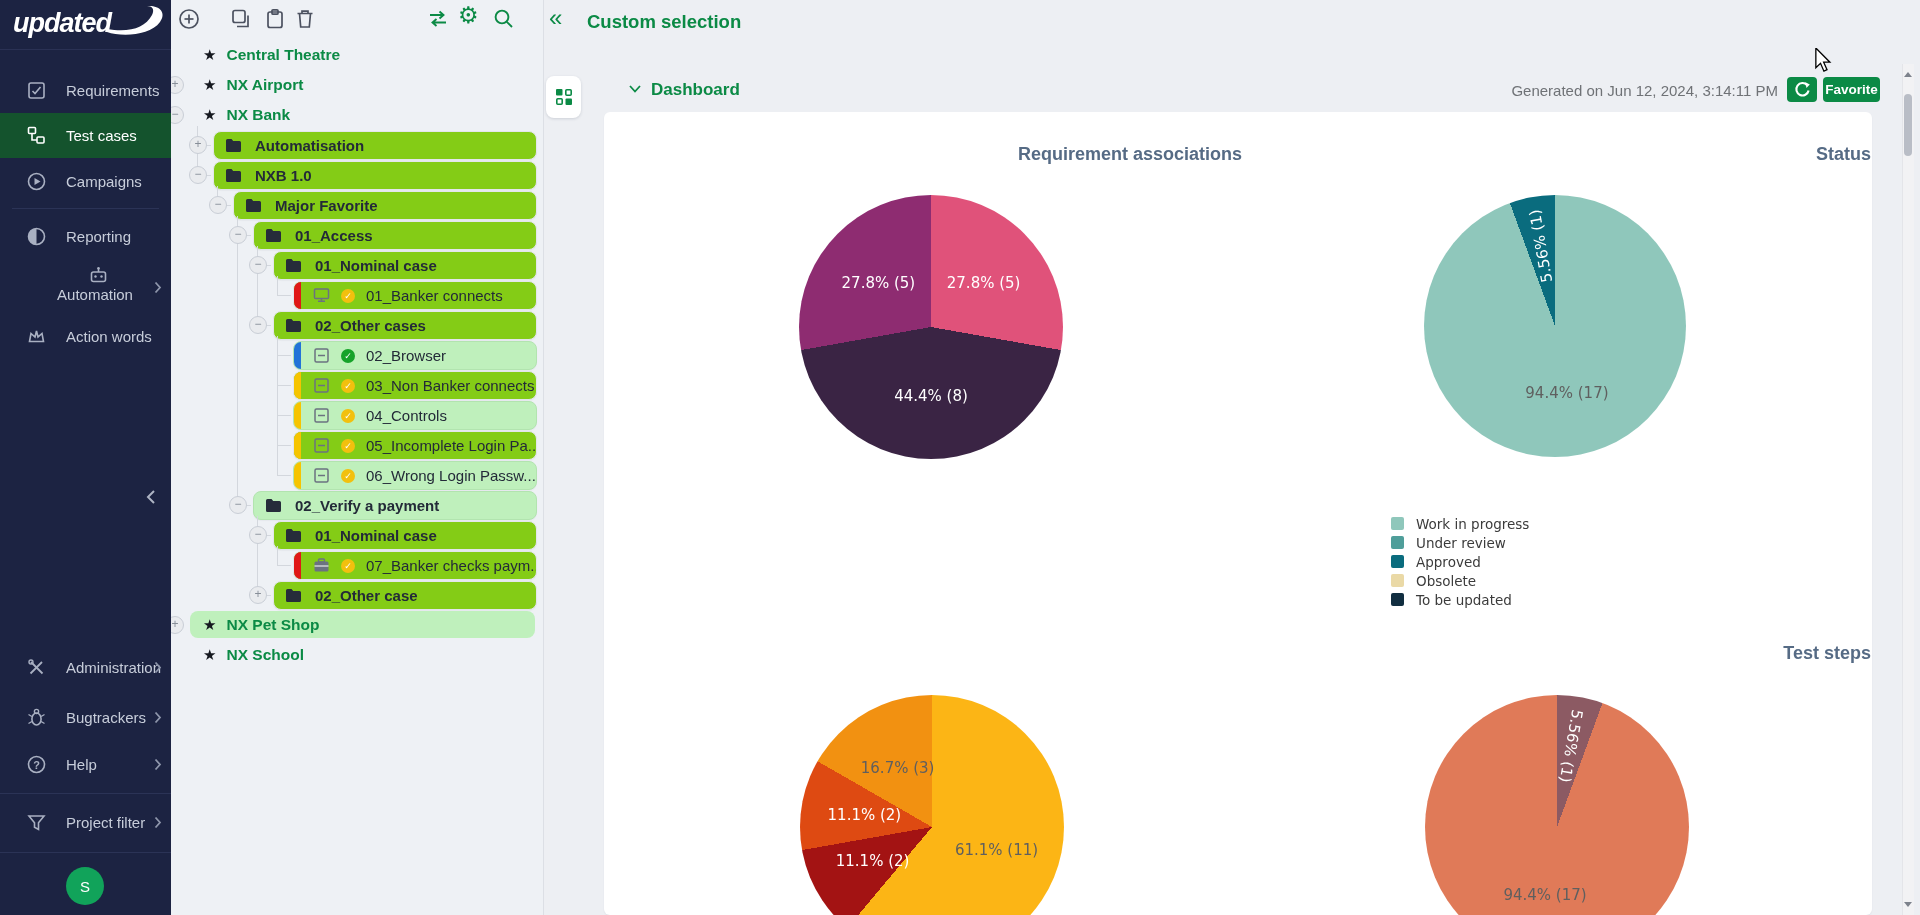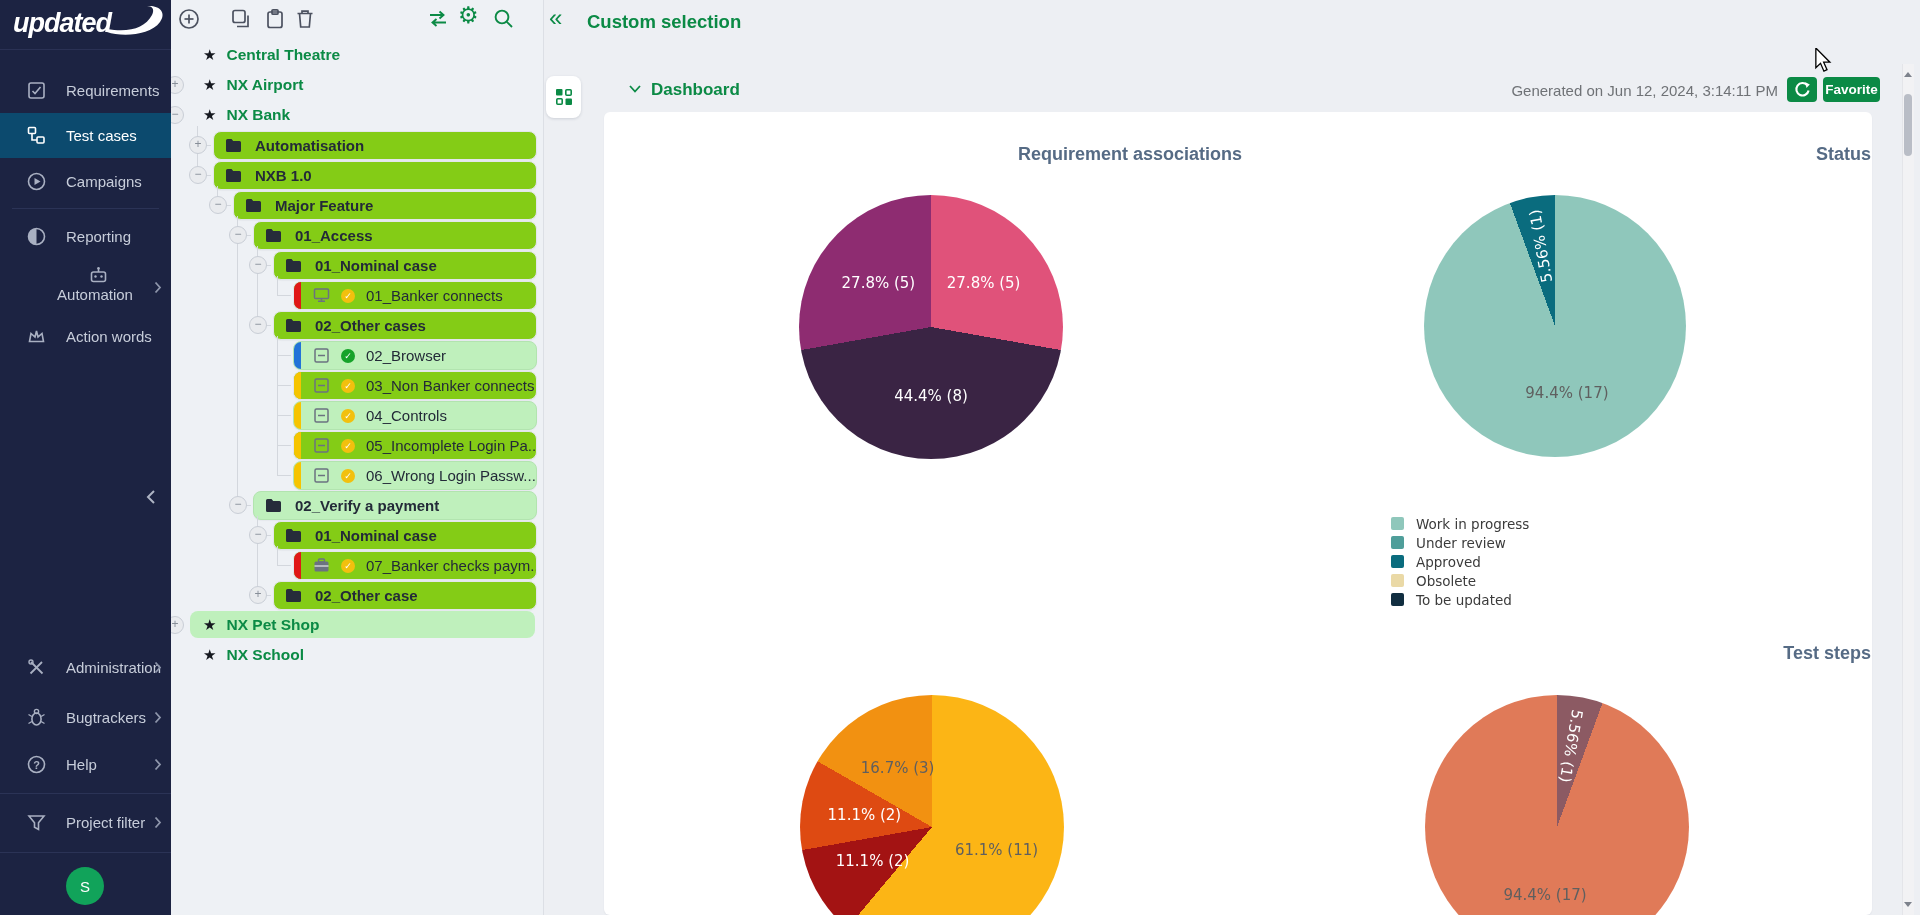--- a/index.html
+++ b/index.html
@@ -8,21 +8,21 @@
   
   .sidebar{position:absolute;left:0;top:0;width:171px;height:915px;background:#1c2342;z-index:30;}
   .logo{position:absolute;left:0;top:0;width:171px;height:49px;border-bottom:1px solid #2a3154;}
   .logo-text{position:absolute;left:13px;top:8px;font:italic 800 27px "Liberation Sans",sans-serif;
     color:#fff;letter-spacing:-1px;}
   .logo-swoosh{position:absolute;left:105px;top:2px;}
   .side-item{position:absolute;left:0;width:171px;height:45px;display:flex;align-items:center;
     color:#c7cdda;font-size:15px;cursor:pointer;}
   .side-item .s-ico{width:21px;height:21px;margin-left:26px;flex:none;}
   .side-item .s-lbl{margin-left:19px;white-space:nowrap;}
-  .side-item.sel{background:#0c4a6e;color:#fff;text-align:center;}
+  .side-item.sel{background:#14532d;color:#fff;text-align:center;}
   .side-item .s-chev{position:absolute;right:9px;top:16px;}
   .side-div{position:absolute;left:12px;width:147px;border-top:1px solid #2b3356;}
   .side-div.full{left:0;width:171px;}
   .collapse-btn{position:absolute;left:144px;top:489px;cursor:pointer;}
   .avatar{position:absolute;left:66px;top:867px;width:38px;height:38px;border-radius:50%;
     background:#11a35a;color:#fff;font-size:15px;display:flex;align-items:center;justify-content:center;cursor:pointer;}
   
   .tree-panel{position:absolute;left:171px;top:0;width:372px;height:915px;background:#eef1f5;
     border-right:1px solid #dcdfe5;z-index:20;}
   .t-ico{position:absolute;top:7px;width:24px;height:24px;cursor:pointer;}
@@ -272,21 +272,21 @@
             </svg>
             <span class="t-label b" style="margin-left:13px">NXB 1.0</span>
           </div>
         </div>
         <div class="trow" style="left: 0px; top: 191px; width: 372px;">
           <div class="expander" style="left: 38px; top: 5px;">−</div>
           <div class="tbox" style="left: 62px; width: 302px;">
             <svg width="17" height="15" viewBox="0 0 17 15" style="margin-left:11px;flex:none">
               <path d="M1 2.5 a1.5 1.5 0 0 1 1.5-1.5 h4 l1.7 2 h6.3 a1.5 1.5 0 0 1 1.5 1.5 v8 a1.5 1.5 0 0 1 -1.5 1.5 h-12 a1.5 1.5 0 0 1 -1.5 -1.5 Z" fill="#262c3a"></path>
             </svg>
-            <span class="t-label b" style="margin-left:13px">Major Feature</span>
+            <span class="t-label b" style="margin-left:13px">Major Favorite</span>
           </div>
         </div>
         <div class="trow" style="left: 0px; top: 221px; width: 372px;">
           <div class="expander" style="left: 58px; top: 5px;">−</div>
           <div class="tbox" style="left: 82px; width: 282px;">
             <svg width="17" height="15" viewBox="0 0 17 15" style="margin-left:11px;flex:none">
               <path d="M1 2.5 a1.5 1.5 0 0 1 1.5-1.5 h4 l1.7 2 h6.3 a1.5 1.5 0 0 1 1.5 1.5 v8 a1.5 1.5 0 0 1 -1.5 1.5 h-12 a1.5 1.5 0 0 1 -1.5 -1.5 Z" fill="#262c3a"></path>
             </svg>
             <span class="t-label b" style="margin-left:13px">01_Access</span>
           </div>

